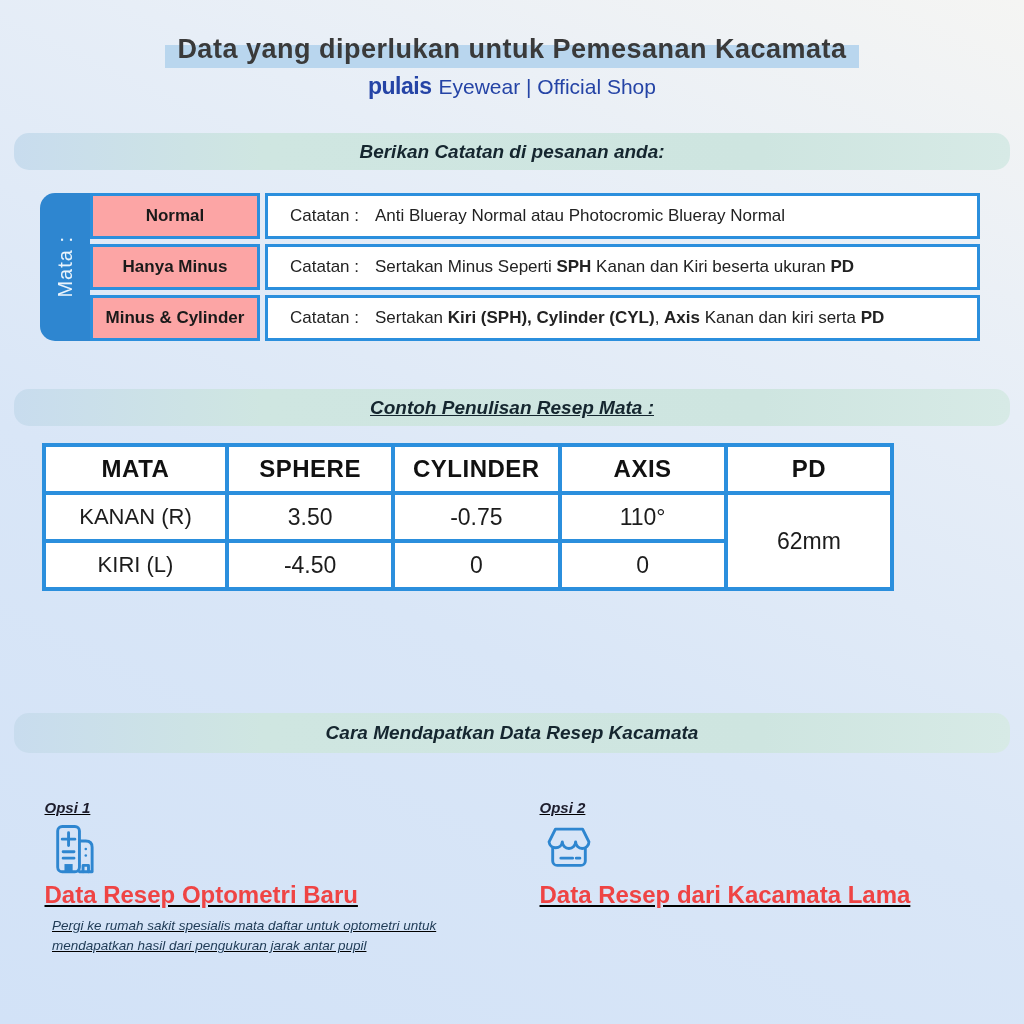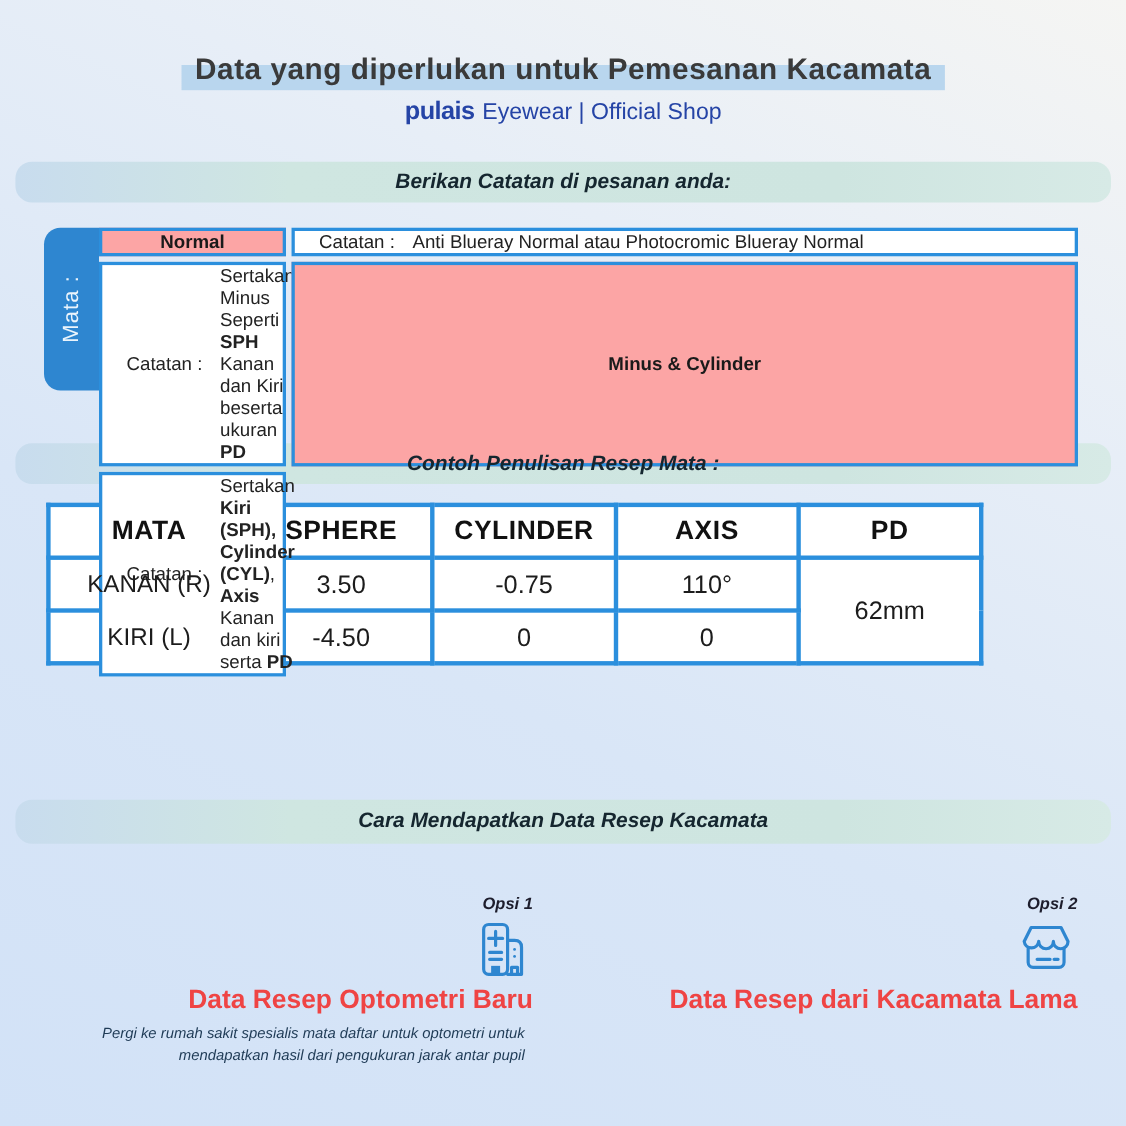--- a/index.html
+++ b/index.html
@@ -6,40 +6,40 @@
   html, body { width: 1024px; }
   body {
     font-family: "Liberation Sans", sans-serif;
     width: 1024px; height: 1024px;
     background: linear-gradient(205deg, #f5f5f3 0%, #e7eef7 28%, #d9e6f7 60%, #d2e2f7 100%);
     overflow: hidden;
   }
   .page { width: 1024px; height: 1024px; position: relative; }
 
   
-  .header { padding-top: 48px; text-align: center; }
+  .header { padding-top: 34px; text-align: center; }
   .title {
     display: inline-block;
     font-size: 27px; font-weight: 600; color: #3a3a3a; letter-spacing: .5px;
     background: linear-gradient(transparent 32%, #b9d6ee 32%);
     padding: 0 12px 3px 12px;
   }
   .subtitle { margin-top: 5px; font-size: 21px; color: #2544a6; }
   .brand { font-weight: bold; font-size: 23px; letter-spacing: -0.5px; margin-right: 7px; }
   .brand-suffix { font-weight: 500; }
 
   
   .banner {
     margin: 0 14px; height: 37px; border-radius: 15px;
     background: linear-gradient(90deg, #c8dcee 0%, #cfe6e1 25%, #cee5e0 75%, #d7eae6 100%);
     display: flex; align-items: center; justify-content: center;
     font-size: 19px; font-style: italic; font-weight: bold; color: #15262f;
   }
   .banner-notes { margin-top: 33px; }
-  .banner-example { margin-top: 48px; }
+  .banner-example { margin-top: 48px; text-decoration: underline; }
   .banner-howto { margin-top: 122px; height: 40px; }
 
   
   .notes-table { margin: 23px 44px 0 40px; height: 148px; display: flex; }
   .side-tab {
     width: 50px; background: #2e86d0; border-radius: 15px 0 0 15px;
     display: flex; align-items: center; justify-content: center; flex: none;
   }
   .side-tab span {
     writing-mode: vertical-rl; transform: rotate(180deg);
@@ -70,21 +70,21 @@
   .rx-table th, .rx-table td {
     background: #fff; border: 4px solid #2b8fdd; text-align: center; height: 48px;
   }
   .rx-table th { font-size: 24px; font-weight: bold; color: #111; letter-spacing: .5px; }
   .rx-table td { font-size: 23px; color: #1c1c1c; }
   .rx-table td.mata-cell { font-size: 22px; }
   col.c-mata { width: 183px; }
 
   
   .options { margin-top: 46px; display: flex; justify-content: center; gap: 55px; }
-  .option { width: 440px; text-align: right; }
+  .option { width: 440px; text-align: left; text-decoration: underline; }
   .opt-tag { font-size: 15px; font-style: italic; font-weight: bold; color: #1d1d2c; }
   .opt-icon { margin-top: 5px; height: 58px; }
   .opt-title { margin-top: 2px; font-size: 24px; font-weight: bold; color: #ef4444; }
   .opt-desc {
     margin: 7px auto 0; max-width: 425px;
     font-size: 13.5px; font-style: italic; font-weight: 500;
     color: #1e3a55; line-height: 1.5;
   }
 </style>
 </head>
@@ -104,20 +104,21 @@
   <div class="notes-table">
     <div class="side-tab">
       <span>Mata :</span>
     </div>
     <div class="notes-grid">
       <div class="note-label">Normal</div>
       <div class="note-cell">
         <span class="note-prefix">Catatan :</span>
         <span class="note-text">Anti Blueray Normal atau Photocromic Blueray Normal</span>
       </div>
+      <div class="note-label">Hanya Minus</div>
       <div class="note-cell">
         <span class="note-prefix">Catatan :</span>
         <span class="note-text">Sertakan Minus Seperti <b>SPH</b> Kanan dan Kiri beserta ukuran <b>PD</b></span>
       </div>
       <div class="note-label">Minus &amp; Cylinder</div>
       <div class="note-cell">
         <span class="note-prefix">Catatan :</span>
         <span class="note-text">Sertakan <b>Kiri (SPH), Cylinder (CYL)</b>, <b>Axis</b> Kanan dan kiri serta <b>PD</b></span>
       </div>
     </div>

